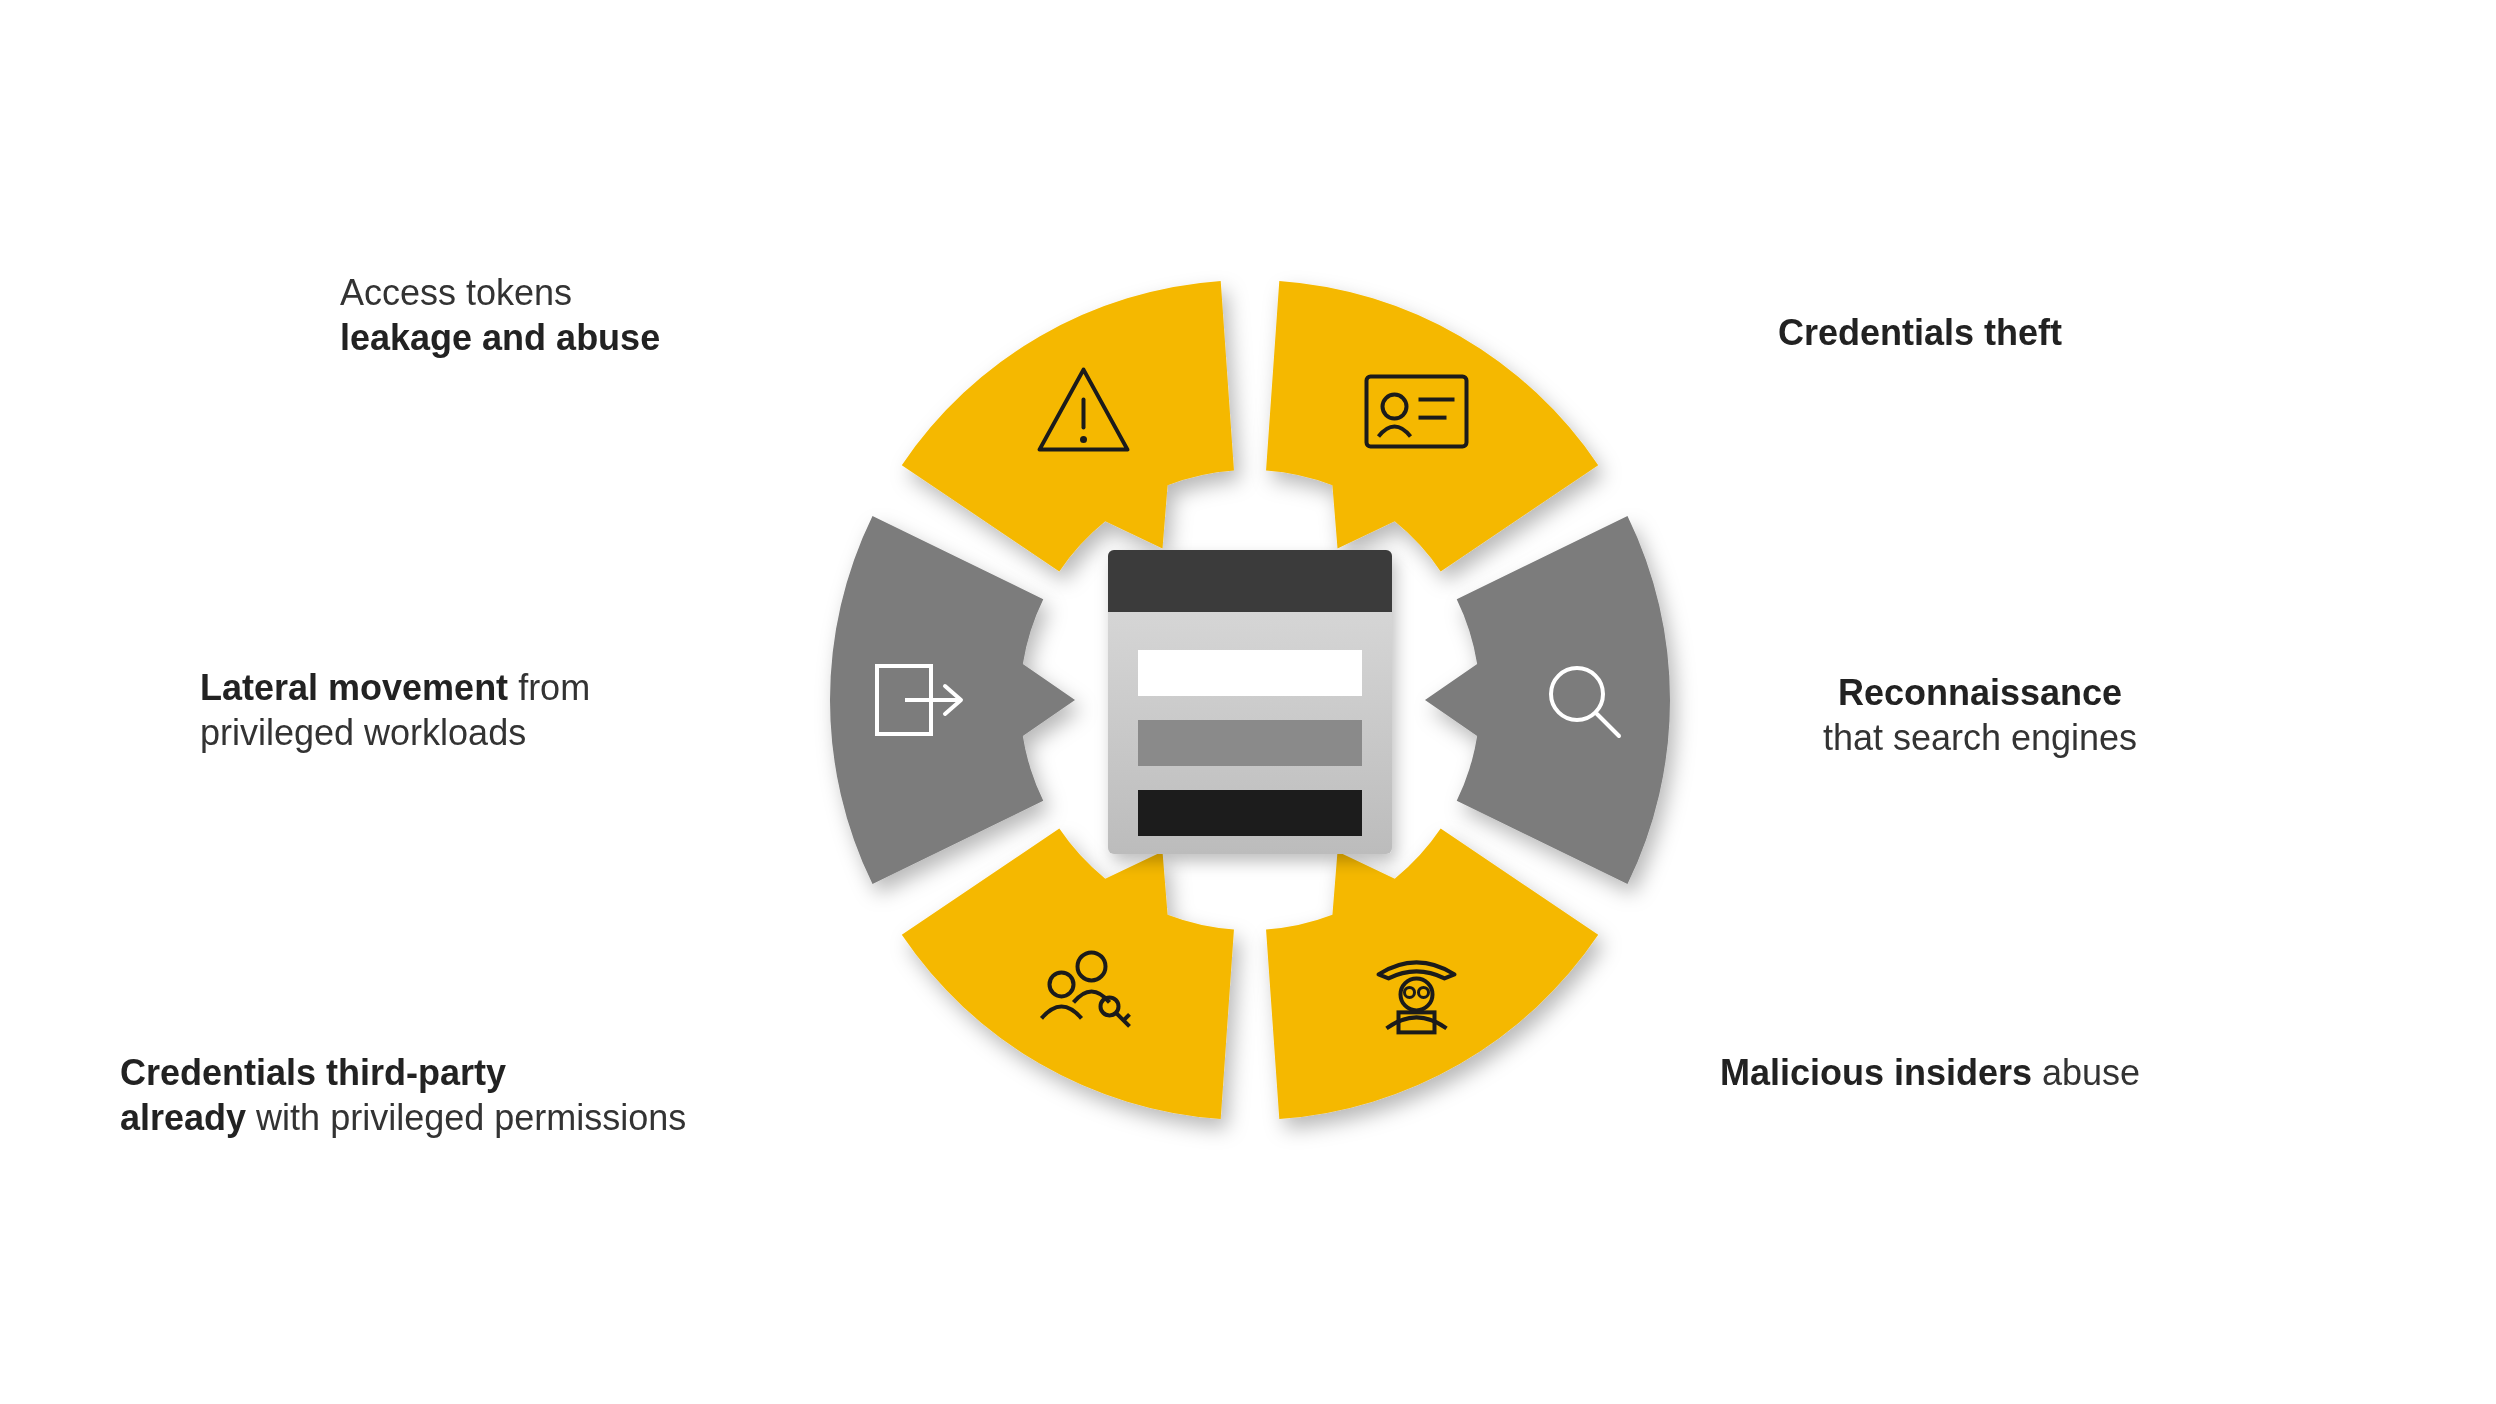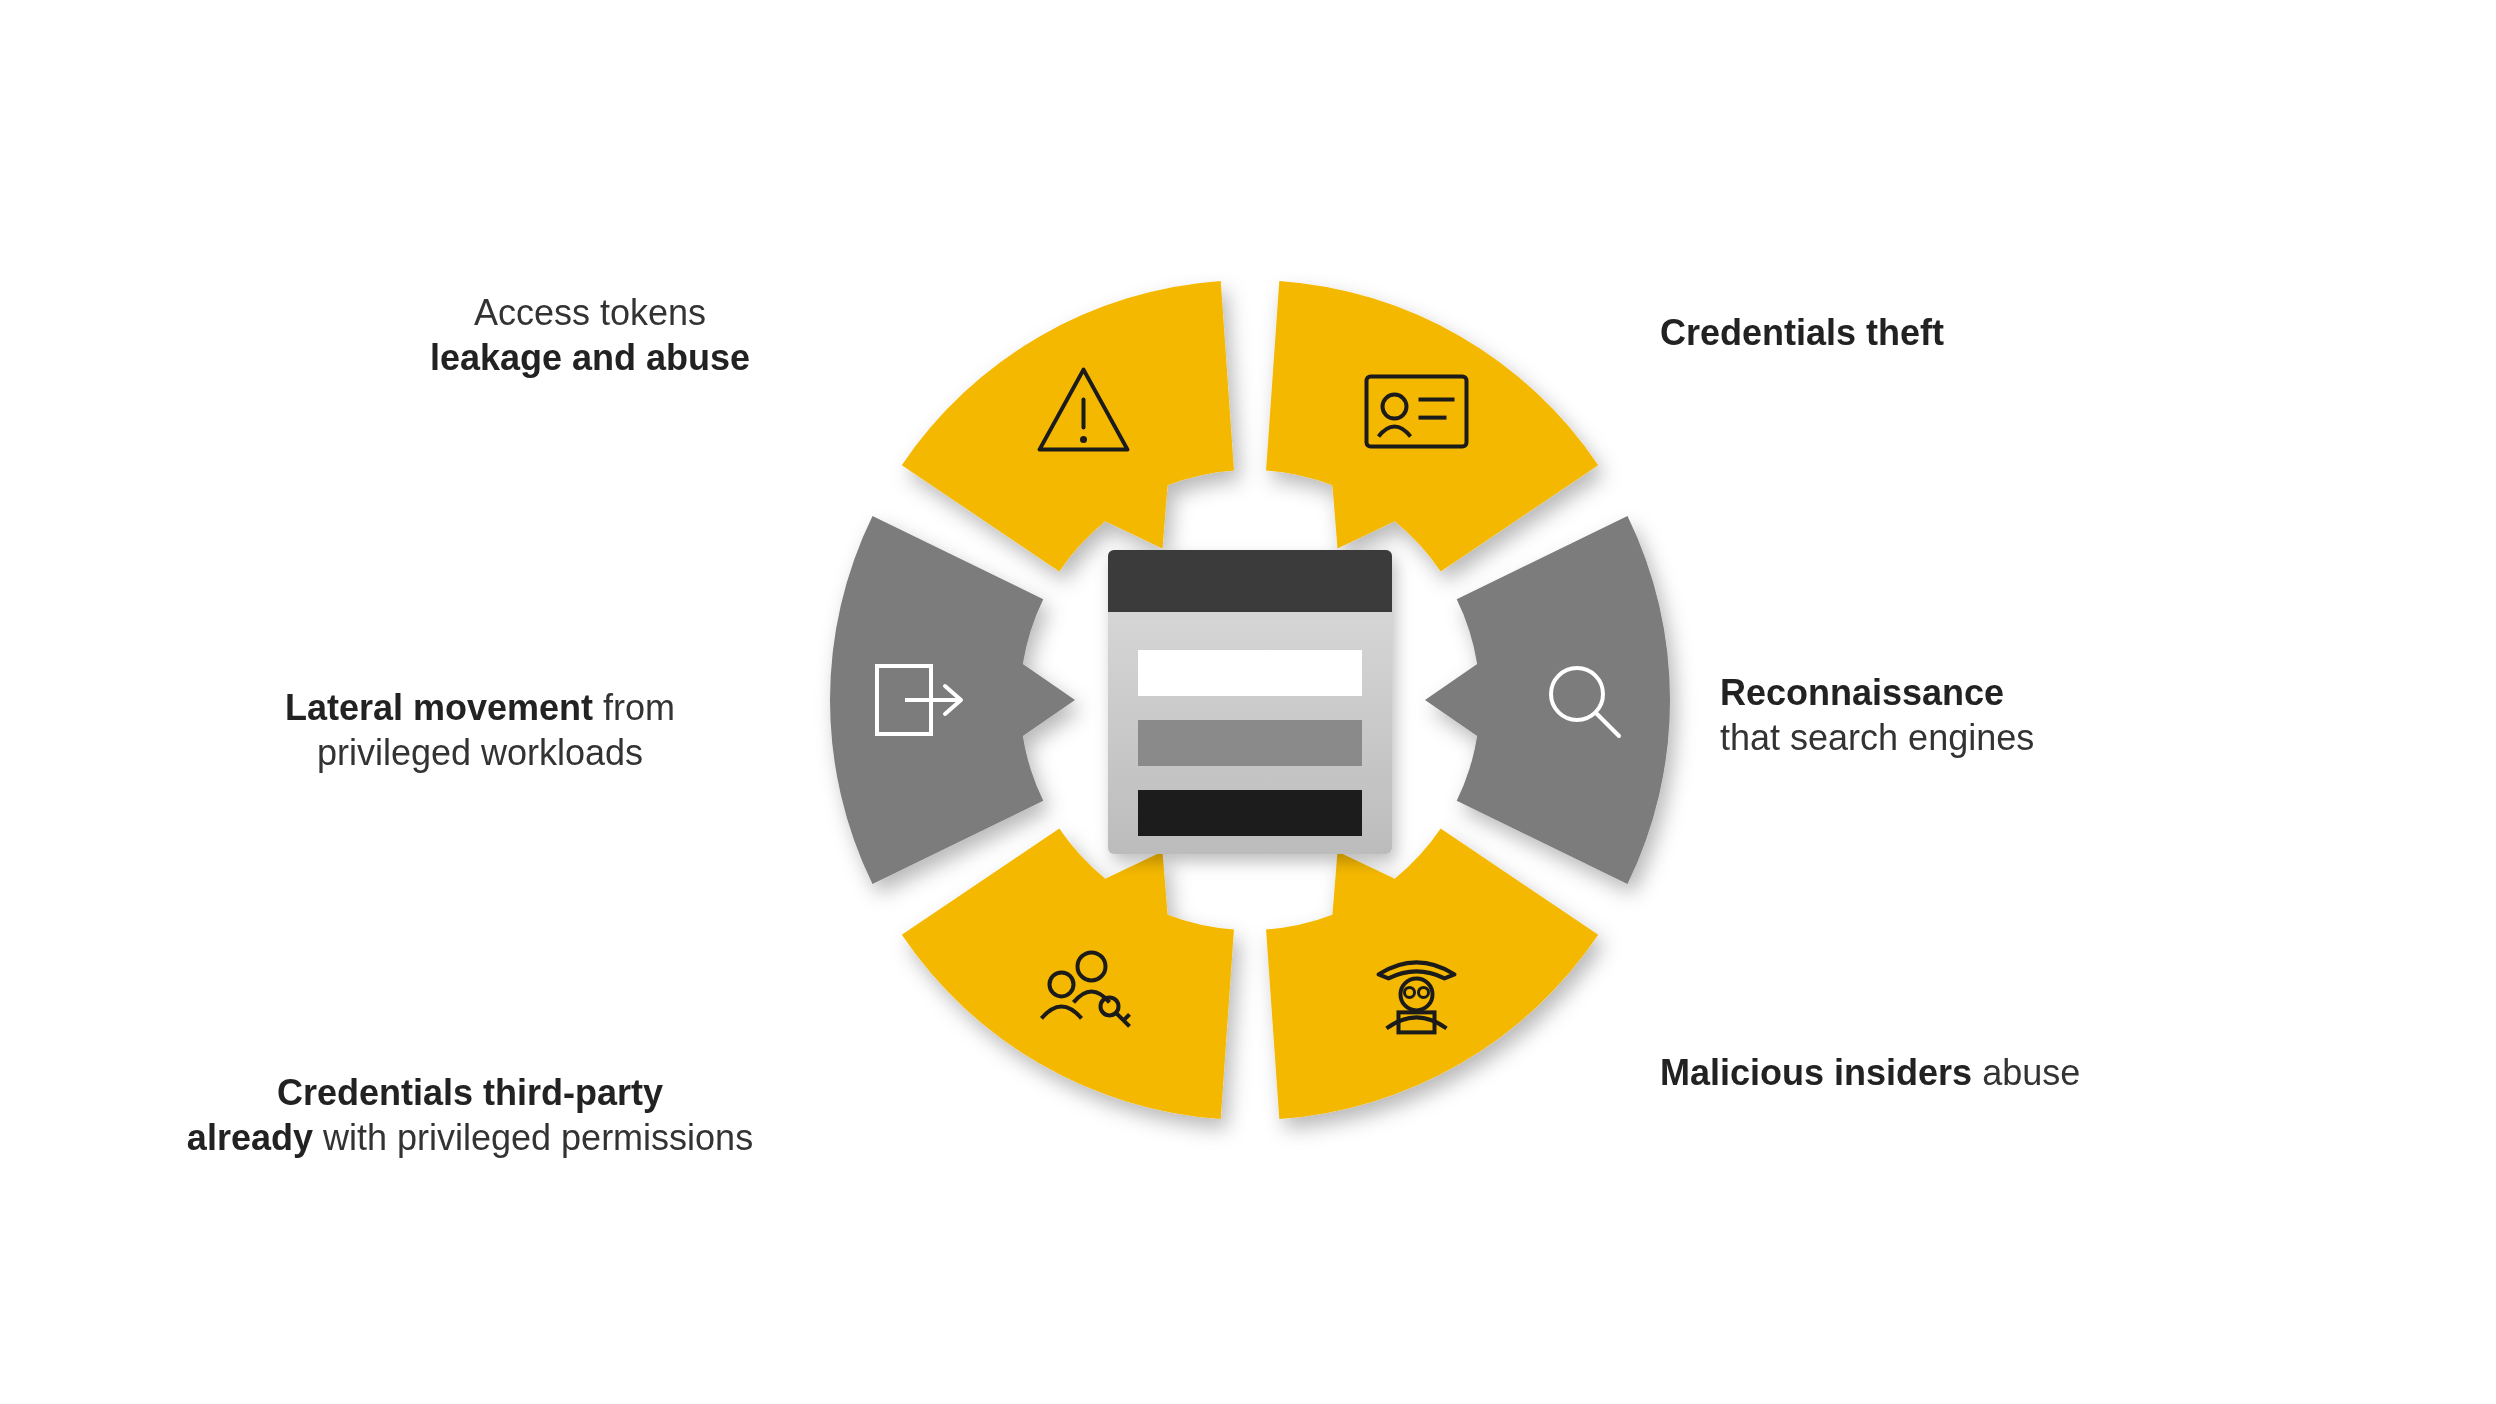--- a/index.html
+++ b/index.html
@@ -22,22 +22,22 @@
     top: 0;
   }
   .label {
     position: absolute;
     font-size: 36px;
     line-height: 1.25;
     color: #222;
   }
   .label .bold { font-weight: 700; }
   .label .plain { font-weight: 400; color: #333; }
-  .label.right { text-align: left; }
-  .label.left  { text-align: center; margin-top: 20px; }
+  .label.right { text-align: center; }
+  .label.left  { text-align: left; }
 </style>
 </head>
 <body>
 
 <div class="stage">
 
 <svg class="diagram-svg" width="2496" height="1404" viewBox="0 0 2496 1404">
   <defs>
     <filter id="segShadow" x="-30%" y="-30%" width="160%" height="160%">
       <feDropShadow dx="6" dy="10" stdDeviation="10" flood-color="#000" flood-opacity="0.28"></feDropShadow>

